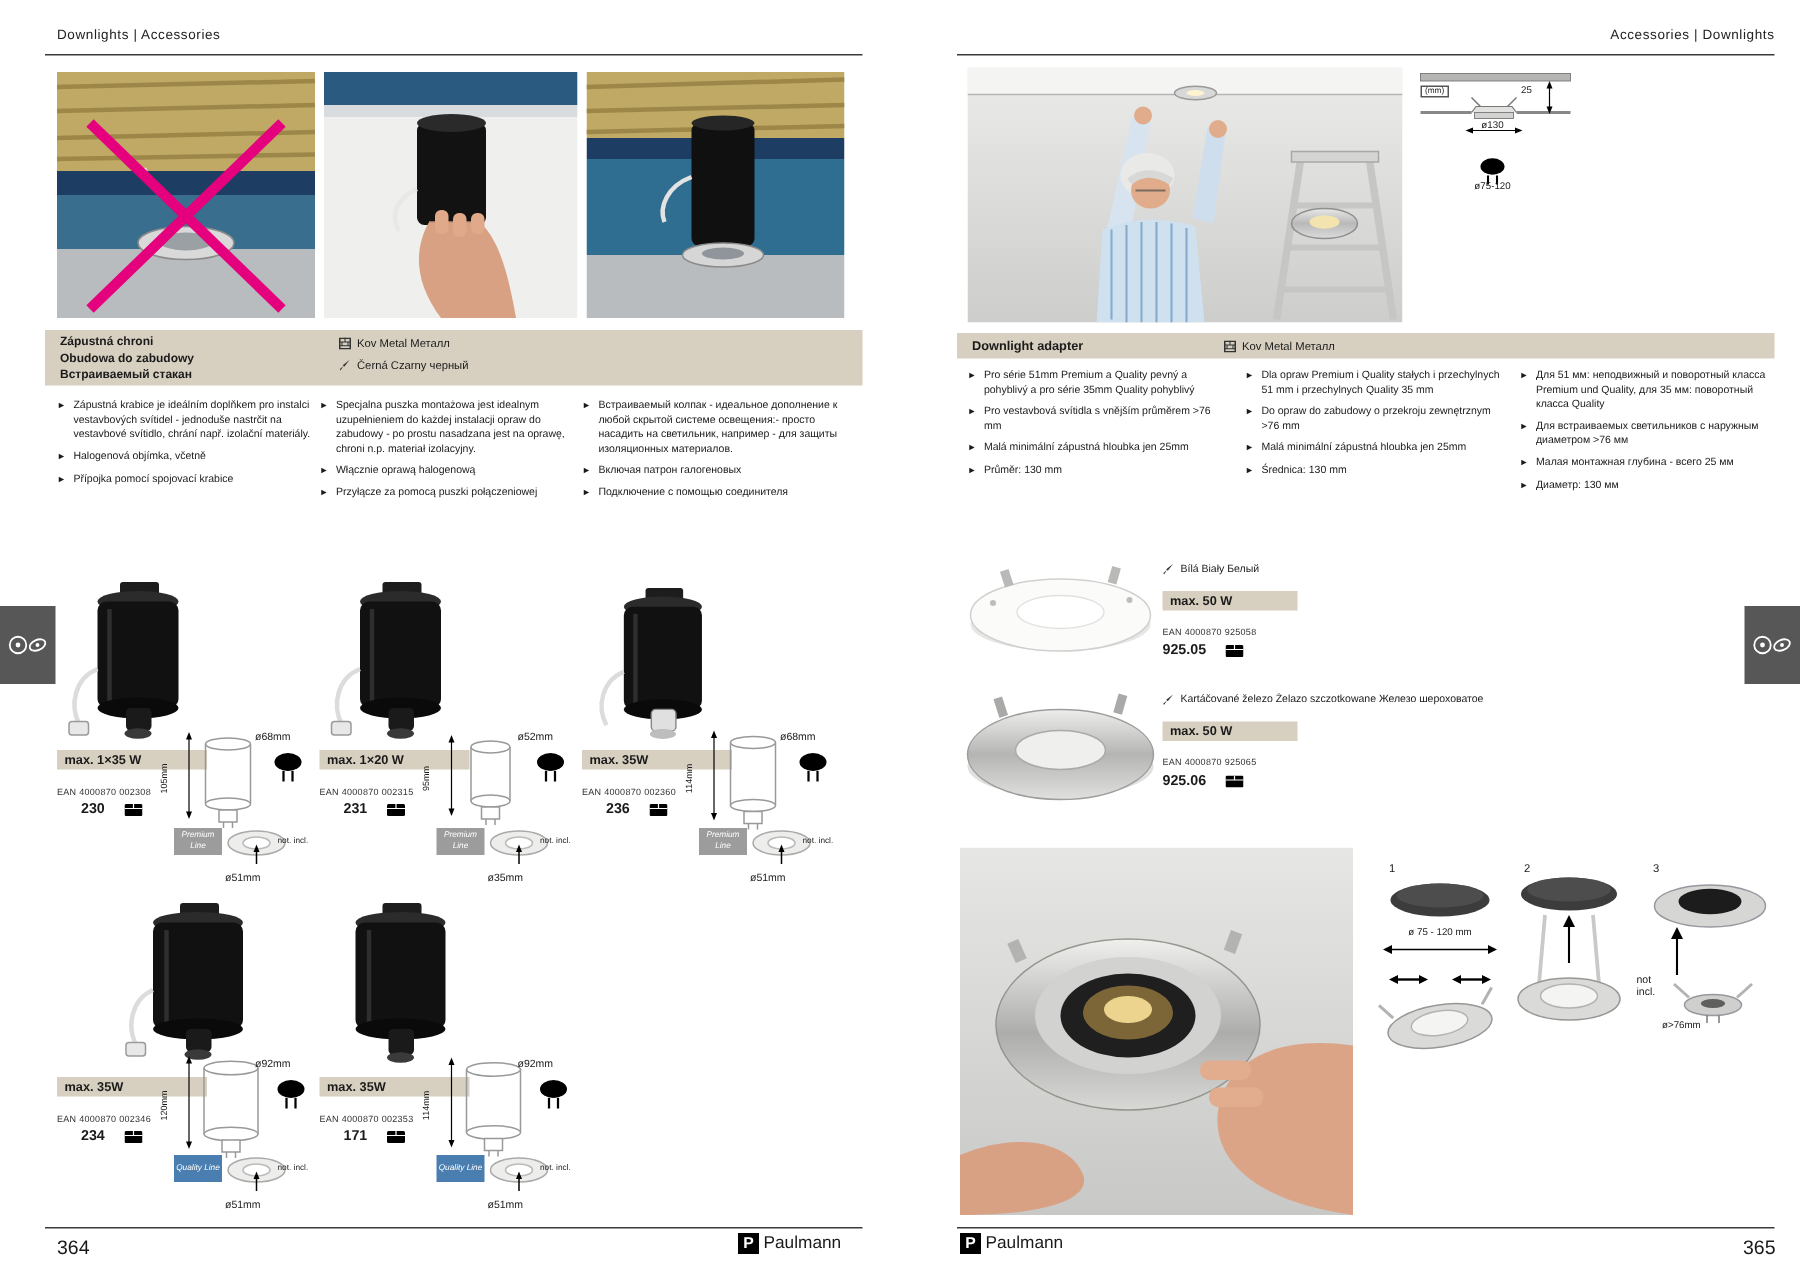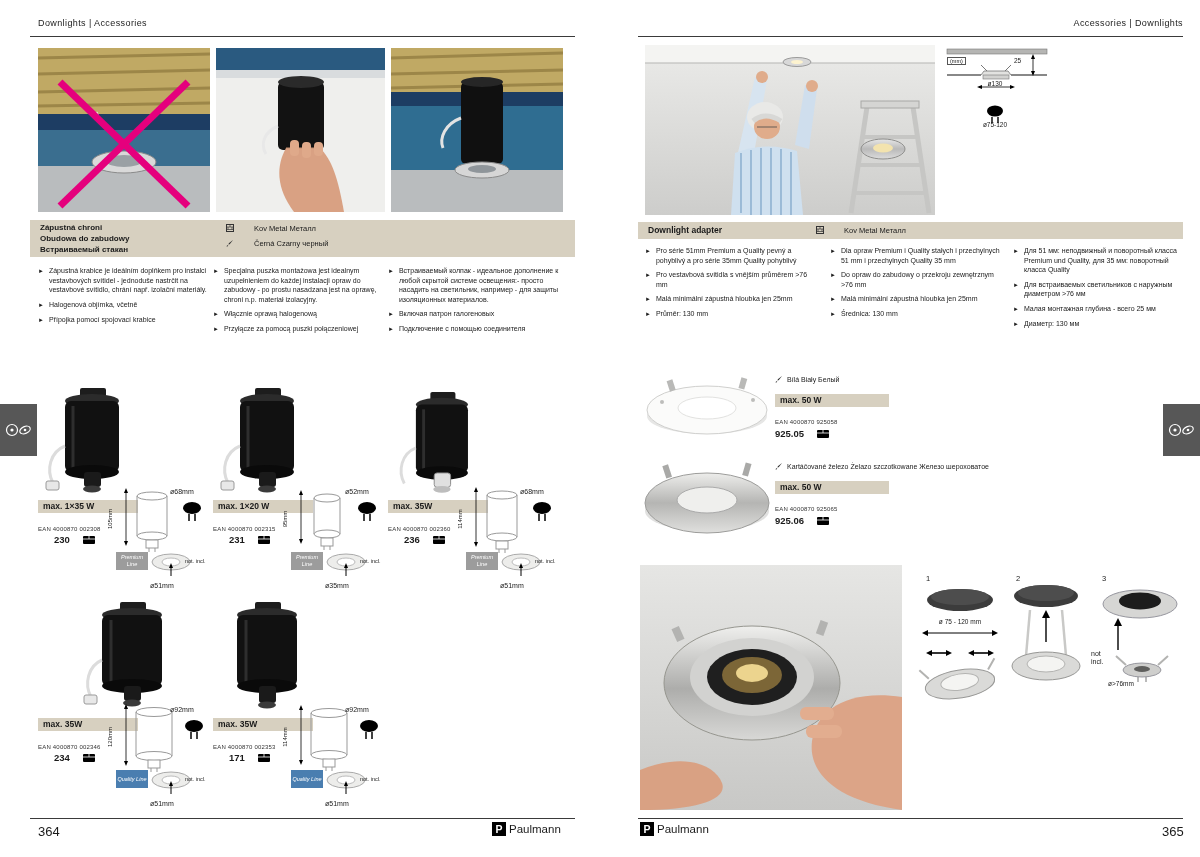--- a/index.html
+++ b/index.html
@@ -2,28 +2,28 @@
 <html><head>
 <meta charset="utf-8">
 <style>
 *{margin:0;padding:0;box-sizing:border-box}
 body{width:1200px;height:857px;position:relative;background:#fff;font-family:"Liberation Sans",sans-serif;color:#1a1a1a;overflow:hidden}
 .abs{position:absolute}
 .hdr{font-size:9px;letter-spacing:.4px;color:#222}
 .rule{position:absolute;height:1px;background:#3a3a3a}
 .titlebar{position:absolute;background:#d7d0c0}
 .tline{font-weight:bold;font-size:8px;line-height:11px}
-.matrow{position:absolute;display:flex;gap:20px;font-size:7.5px;white-space:nowrap}
+.matrow{position:absolute;display:flex;align-items:center;gap:4px;font-size:7.5px;white-space:nowrap}
 .bcol{position:absolute}
 .bul{display:flex;gap:5px;margin-bottom:5px}
 .bul .mk{font-size:6px;line-height:10px;flex:0 0 auto}
 .bul .tx{font-size:7px;line-height:9.5px}
 .spec{position:absolute;width:175px;height:108px}
 .maxbar{position:absolute;left:0;top:0;width:100px;height:13px;background:#d7d0c0;font-weight:bold;font-size:8.5px;line-height:13px;padding-left:5px}
-.w90{width:114px}
+.w90{width:90px}
 .ean{position:absolute;font-size:6px;color:#333;letter-spacing:.2px}
 .spec .ean{left:0;top:26px}
 .norow{position:absolute;display:flex;align-items:center;gap:13px}
 .spec .norow{left:16px;top:34px}
 .no{font-weight:bold;font-size:9.5px}
 .hlabel{position:absolute;left:52px;top:16px;width:40px;text-align:center;font-size:6px;transform:rotate(-90deg)}
 .specdraw{position:absolute;left:80px;top:-14px}
 .d1{position:absolute;left:132px;top:-12px;font-size:7px}
 .badge{position:absolute;left:78px;top:52px;width:32px;height:18px;color:#fff;font-style:italic;font-size:5.5px;line-height:7px;display:flex;align-items:center;justify-content:center;text-align:center}
 .badge.premium{background:#9c9c9c}

